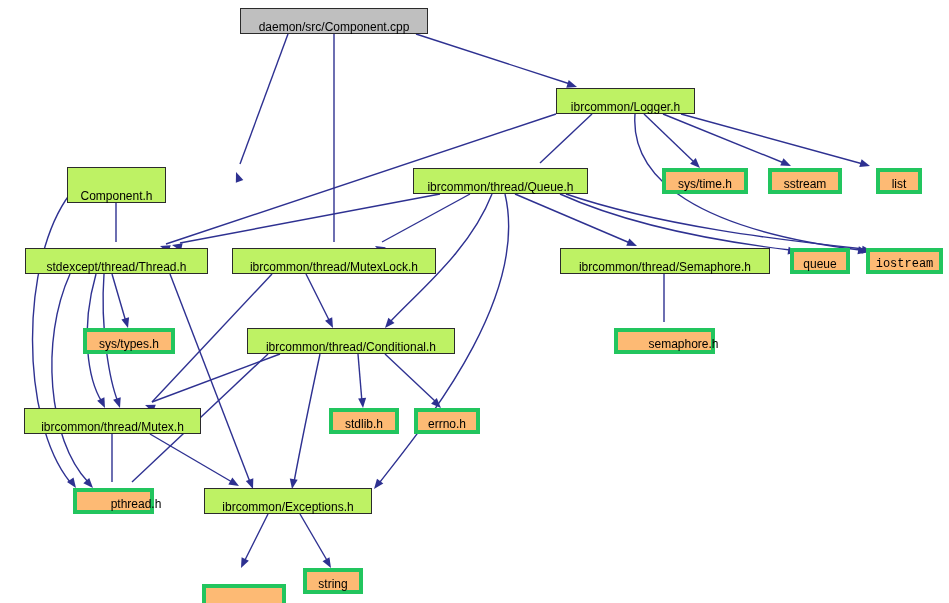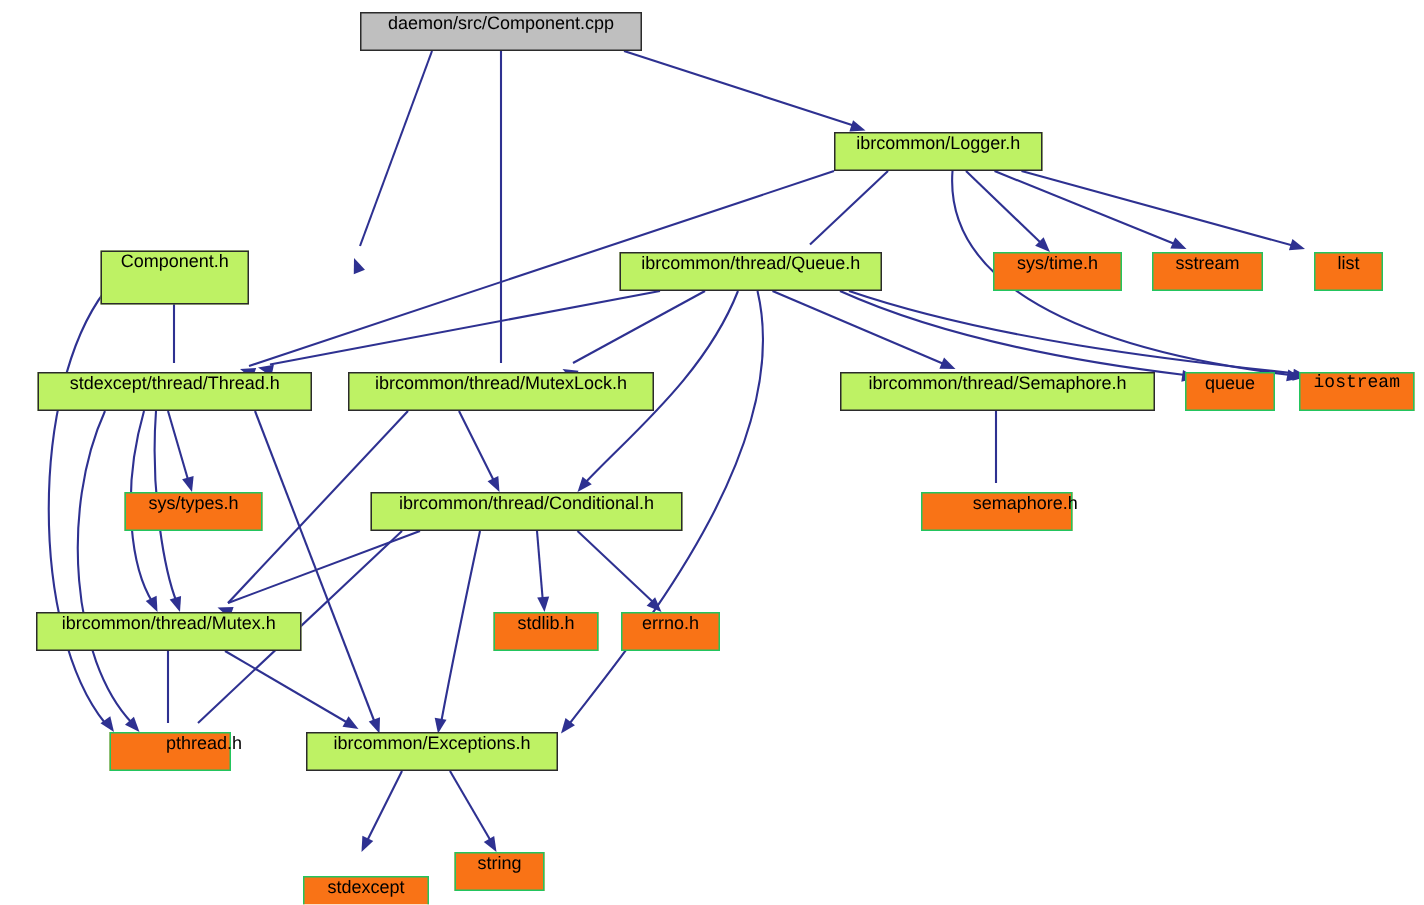--- a/index.html
+++ b/index.html
@@ -28,34 +28,34 @@
     stroke-width: 1.4;
   }
   .edge-head {
     fill: #2e3191;
     stroke: none;
   }
   .node-box {
     position: absolute;
     box-sizing: border-box;
     display: flex;
-    align-items: flex-start;
+    align-items: flex-end;
     justify-content: center;
     white-space: nowrap;
     font-size: 12px;
     color: #000000;
     line-height: 1;
   }
   .node-internal {
     background: #bef264;
     border: 1.6px solid #2b2b2b;
   }
   .node-external {
-    background: #f97316;
-    border: 1px solid #22c55e;
+    background: #fdba74;
+    border: 4px solid #22c55e;
   }
   .node-root {
     background: #bfbfbf;
     border: 1.6px solid #2b2b2b;
   }
   .node-label {
     pointer-events: none;
   }
 </style>
 </head>

